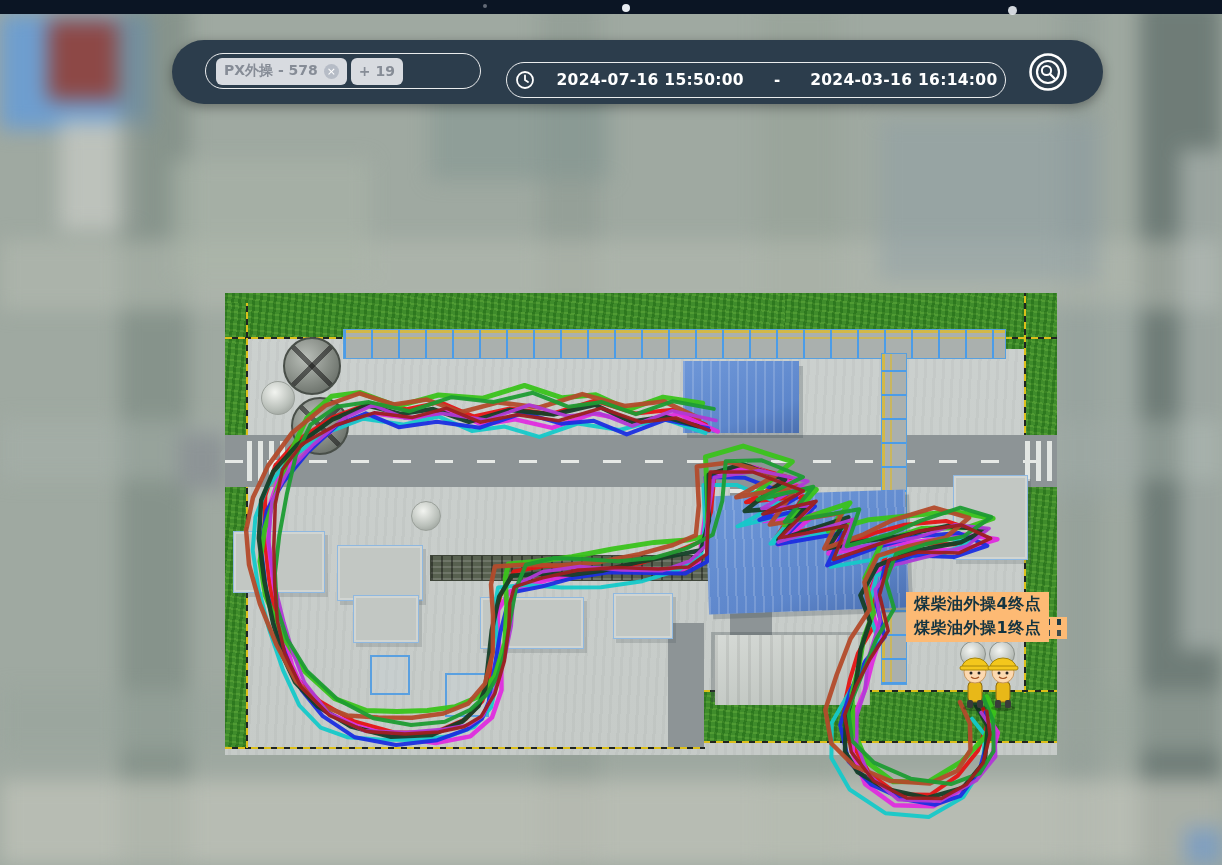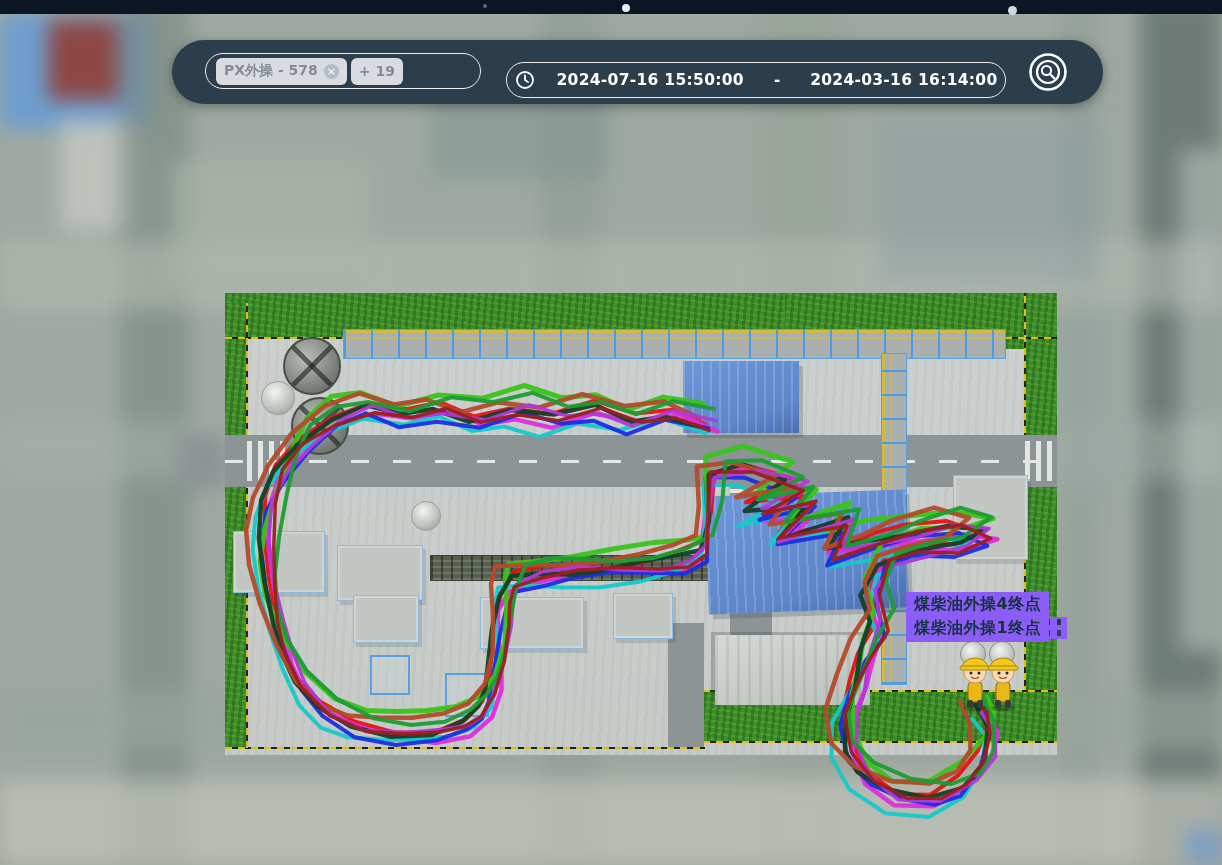--- a/index.html
+++ b/index.html
@@ -103,21 +103,21 @@
     background:
       repeating-linear-gradient(90deg,rgba(0,0,0,.07) 0 3px,transparent 3px 11px),
       linear-gradient(160deg,#d6dad6,#b9bfba);
     box-shadow:-4px -3px 0 rgba(70,78,82,.30);
   }
   .silver{border-radius:50%;background:radial-gradient(circle at 40% 35%,#f4f6f3,#c2c7c2 55%,#989e98);border:1px solid #8a908a;}
   
   .traj{position:absolute;inset:0;z-index:10;}
   
   .map-label{
-    position:absolute;z-index:20;background:#8b5cf6;color:#143441;
+    position:absolute;z-index:20;background:#fdba74;color:#143441;
     font-size:16px;font-weight:700;padding:2px 8px 3px 8px;white-space:nowrap;
     letter-spacing:.5px;
   }
   .map-label.clipped{height:22px;width:152px;padding:0;overflow:hidden;}
   .frag{position:absolute;left:6px;right:6px;height:6px;
     background:repeating-linear-gradient(90deg,#1c3a46 0 9px,transparent 9px 16px,#1c3a46 16px 21px,transparent 21px 30px);}
   .frag.f1{top:2px;}
   .frag.f2{top:13px;opacity:.85;}
   .workers{position:absolute;z-index:21;display:flex;}
 </style>

